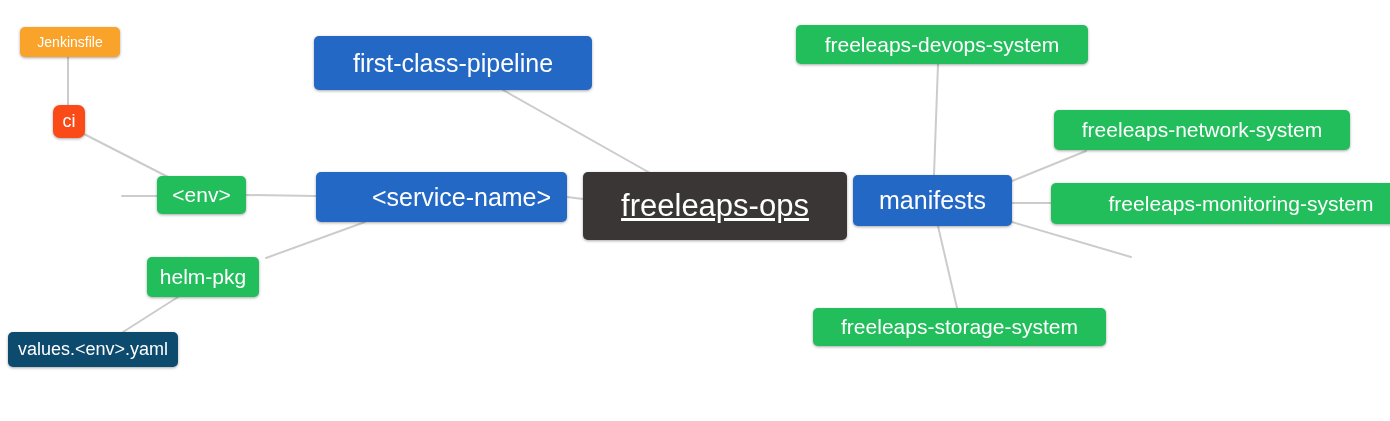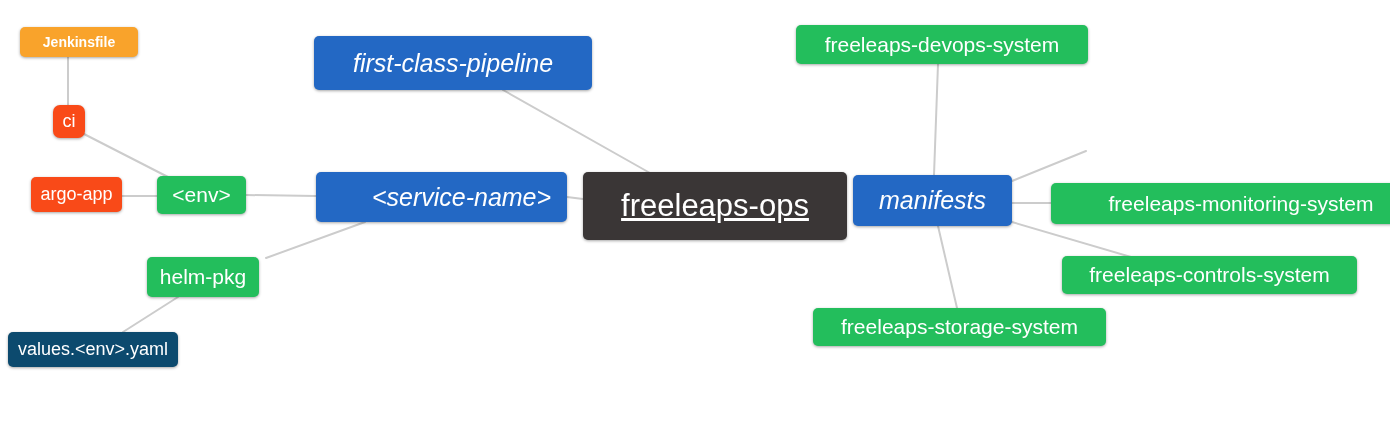--- a/index.html
+++ b/index.html
@@ -31,21 +31,21 @@
     justify-content: center;
     box-sizing: border-box;
     color: #ffffff;
     white-space: nowrap;
     border-radius: 5px;
     box-shadow: 0 1px 3px rgba(0,0,0,0.35);
     cursor: pointer;
     user-select: none;
   }
   .node.level-root { font-size: 31px; text-decoration: underline; }
-  .node.level-l1   { font-size: 25px; font-style: italic; }
+  .node.level-l1   { font-size: 25px; }
   .node.level-l2   { font-size: 21px; }
   .node.level-l3   { font-size: 18px; }
   .node.level-l4   { font-size: 14px; }
 </style>
 </head>
 <body>
 
 <div class="canvas" style="background: rgb(255, 255, 255);">
   <svg class="edges-layer" width="1390" height="421" viewBox="0 0 1390 421" xmlns="http://www.w3.org/2000/svg">
       <line x1="68" y1="57" x2="68" y2="106" stroke="#cccccc" stroke-width="2" stroke-linecap="round"></line>
@@ -63,20 +63,19 @@
       <line x1="938" y1="226" x2="957" y2="308" stroke="#cccccc" stroke-width="2" stroke-linecap="round"></line>
     </svg>
 
 <div class="node level-root" style="left: 583px; top: 172px; width: 264px; height: 68px; background: rgb(58, 54, 54);">freeleaps-ops</div>
     <div class="node level-l1" style="left: 314px; top: 36px; width: 278px; height: 54px; background: rgb(35, 104, 196);">first-class-pipeline</div>
     <div class="node level-l1" style="left: 316px; top: 172px; width: 251px; height: 50px; background: rgb(35, 104, 196); padding-left: 40px;">&lt;service-name&gt;</div>
     <div class="node level-l1" style="left: 853px; top: 175px; width: 159px; height: 51px; background: rgb(35, 104, 196);">manifests</div>
     <div class="node level-l2" style="left: 157px; top: 176px; width: 89px; height: 38px; background: rgb(35, 190, 92);">&lt;env&gt;</div>
     <div class="node level-l2" style="left: 147px; top: 257px; width: 112px; height: 40px; background: rgb(35, 190, 92);">helm-pkg</div>
     <div class="node level-l2" style="left: 796px; top: 25px; width: 292px; height: 39px; background: rgb(35, 190, 92);">freeleaps-devops-system</div>
+    <div class="node level-l2" style="left: 1054px; top: 110px; width: 296px; height: 40px; background: rgb(35, 190, 92);">freeleaps-network-system</div>
     <div class="node level-l2" style="left: 1051px; top: 183px; width: 380px; height: 41px; background: rgb(35, 190, 92);">freeleaps-monitoring-system</div>
-    <div class="node level-l2" style="left: 1062px; top: 256px; width: 295px; height: 38px; background: rgb(35, 190, 92);">freeleaps-controls-system</div>
     <div class="node level-l2" style="left: 813px; top: 308px; width: 293px; height: 38px; background: rgb(35, 190, 92);">freeleaps-storage-system</div>
     <div class="node level-l3" style="left: 53px; top: 105px; width: 32px; height: 33px; background: rgb(249, 74, 24); border-radius: 7px;">ci</div>
-    <div class="node level-l3" style="left: 31px; top: 177px; width: 91px; height: 35px; background: rgb(249, 74, 24);">argo-app</div>
     <div class="node level-l3" style="left: 8px; top: 332px; width: 170px; height: 35px; background: #0c4a6e;">values.&lt;env&gt;.yaml</div>
-    <div class="node level-l4" style="left: 20px; top: 27px; width: 118px; height: 30px; background: rgb(249, 163, 43); font-weight: bold;">Jenkinsfile</div>
+    <div class="node level-l4" style="left: 20px; top: 27px; width: 100px; height: 30px; background: rgb(249, 163, 43);">Jenkinsfile</div>
   </div>
 
 </body></html>

